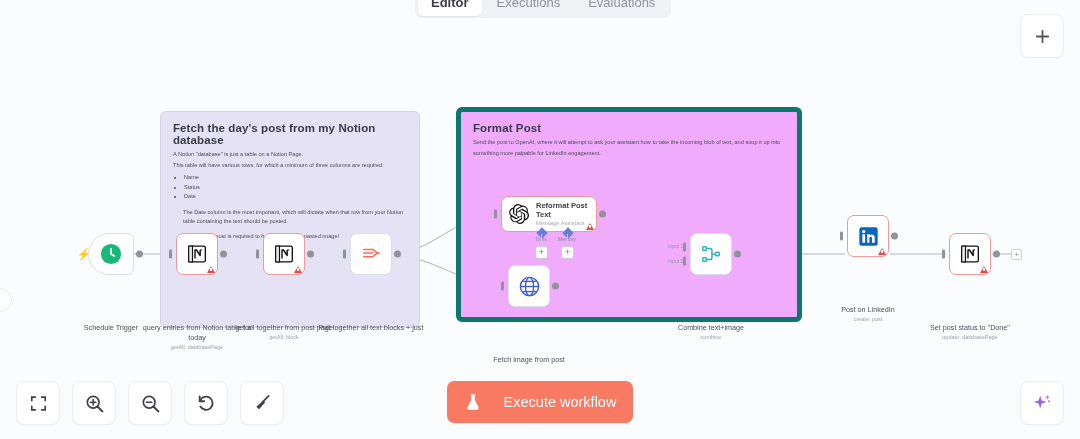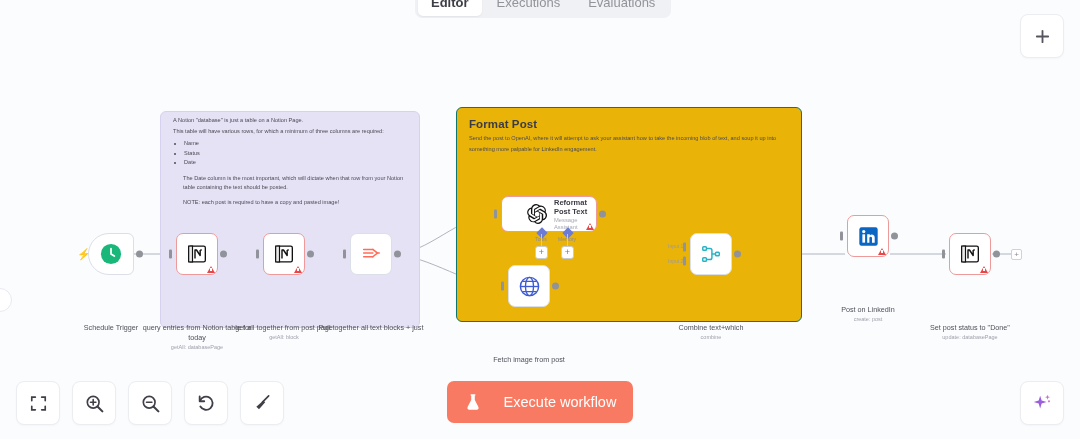--- a/index.html
+++ b/index.html
@@ -37,21 +37,21 @@
   #ai-assistant-button { right: 16px; top: 381px; width: 44px; height: 44px; }
 
   
   .sticky { position: absolute; border-radius: 6px; }
   #sticky-notion {
     left: 160px; top: 111px; width: 260px; height: 217px;
     background: #e5e2f5; border: 1px solid #d6d1ee;
   }
   #sticky-format {
     left: 456px; top: 107px; width: 346px; height: 215px;
-    background: #eab308; border: 1px solid #0f766e;
+    background: #f0abfc; border: 5px solid #0f766e;
   }
   .sticky-title { font-size: 11.5px; font-weight: 700; color: #3b3b45; padding: 10px 12px 0; letter-spacing: .1px; }
   .sticky-body { font-size: 5.6px; color: #4b4b55; padding: 4px 12px 0; line-height: 1.65; }
   .sticky-body p { margin-bottom: 2px; }
   .sticky-body ul { margin: 3px 0 3px 11px; }
   .sticky-body li { list-style: disc; line-height: 1.7; }
   .sticky-body .indent { margin-left: 10px; margin-top: 6px; }
 
   
   .node { position: absolute; }
@@ -88,21 +88,21 @@
   }
   .port.out { right: -10px; }
   .port.in {
     left: -8px; width: 3px; height: 9px; border-radius: 1px; background: #909399;
   }
   .bolt { position: absolute; left: -12px; top: 50%; transform: translateY(-50%); color: #ff6d5a; font-size: 11px; }
 
   
   .node-box.wide {
     width: 96px; height: 36px; justify-content: flex-start;
-    padding-left: 24px; gap: 6px;
+    padding-left: 6px; gap: 6px;
   }
   .ai-title { font-size: 7.5px; font-weight: 600; color: #3b3b45; line-height: 1.2; }
   .ai-sub { font-size: 5.8px; color: #a8a8b4; line-height: 1.2; margin-top: 1px; }
 
   .sub-port {
     position: absolute; bottom: -6px; width: 8px; height: 8px;
     background: #6b7bd6; transform: rotate(45deg);
   }
   .sub-label {
     position: absolute; top: 40px; font-size: 5px; color: #8b8b97;
@@ -164,20 +164,21 @@
         <path d="M392 254 C 430 256, 470 287, 503 287"></path>
         <path d="M604 214 C 640 214, 655 246, 686 246"></path>
         <path d="M553 287 C 610 287, 640 262, 686 262"></path>
         <line x1="733" y1="254" x2="845" y2="254"></line>
         <line x1="890" y1="254" x2="946" y2="254"></line>
         <line x1="992" y1="254" x2="1012" y2="254"></line>
       </g>
     </svg>
 
     <div class="sticky" id="sticky-notion">
+      <div class="sticky-title">Fetch the day's post from my Notion database</div>
       <div class="sticky-body">
         <p>A Notion "database" is just a table on a Notion Page.</p>
         <p>This table will have various rows, for which a minimum of three columns are required:</p>
         <ul>
           <li>Name</li>
           <li>Status</li>
           <li>Date</li>
         </ul>
         <p class="indent">The Date column is the most important, which will dictate when that row from your Notion table containing the text should be posted.</p>
         <p class="indent">NOTE: each post is required to have a copy and pasted image!</p>
@@ -305,21 +306,21 @@
             <rect x="17" y="10" width="4" height="4" rx="1"></rect>
             <path d="M7 6 h4 a2 2 0 0 1 2 2 v8 a2 2 0 0 1-2 2 H7"></path>
             <path d="M13 12 h4"></path>
           </g>
         </svg>
         <span class="port out"></span>
       </div>
       <span class="io-label" style="left:-22px;top:10px">Input 1</span>
       <span class="io-label" style="left:-22px;top:25px">Input 2</span>
       <div class="node-label">
-        <span>Combine text+which</span>
+        <span>Combine text+image</span>
         <div class="node-sub">combine</div>
       </div>
     </div>
 
     <div class="node" style="left:847px;top:215px">
       <div class="node-box issue">
         <span class="port in"></span>
         <svg width="21" height="21" viewBox="0 0 24 24">
           <rect x="1.5" y="1.5" width="21" height="21" rx="2.5" fill="#0a66c2"></rect>
           <rect x="5" y="9.5" width="3.1" height="9.5" fill="#fff"></rect>

